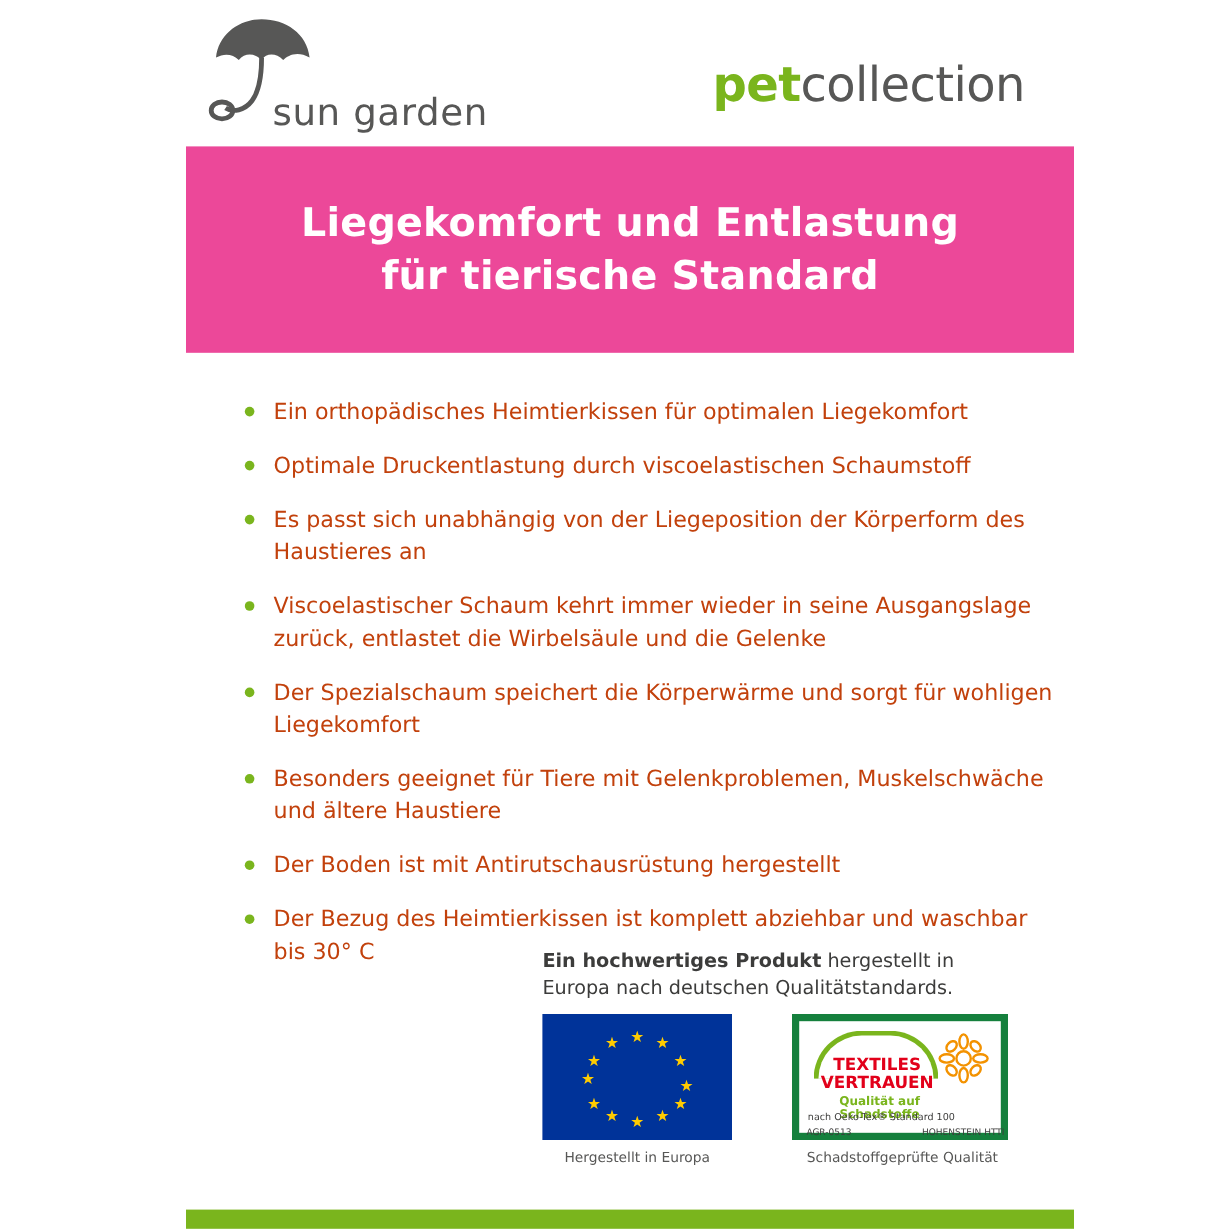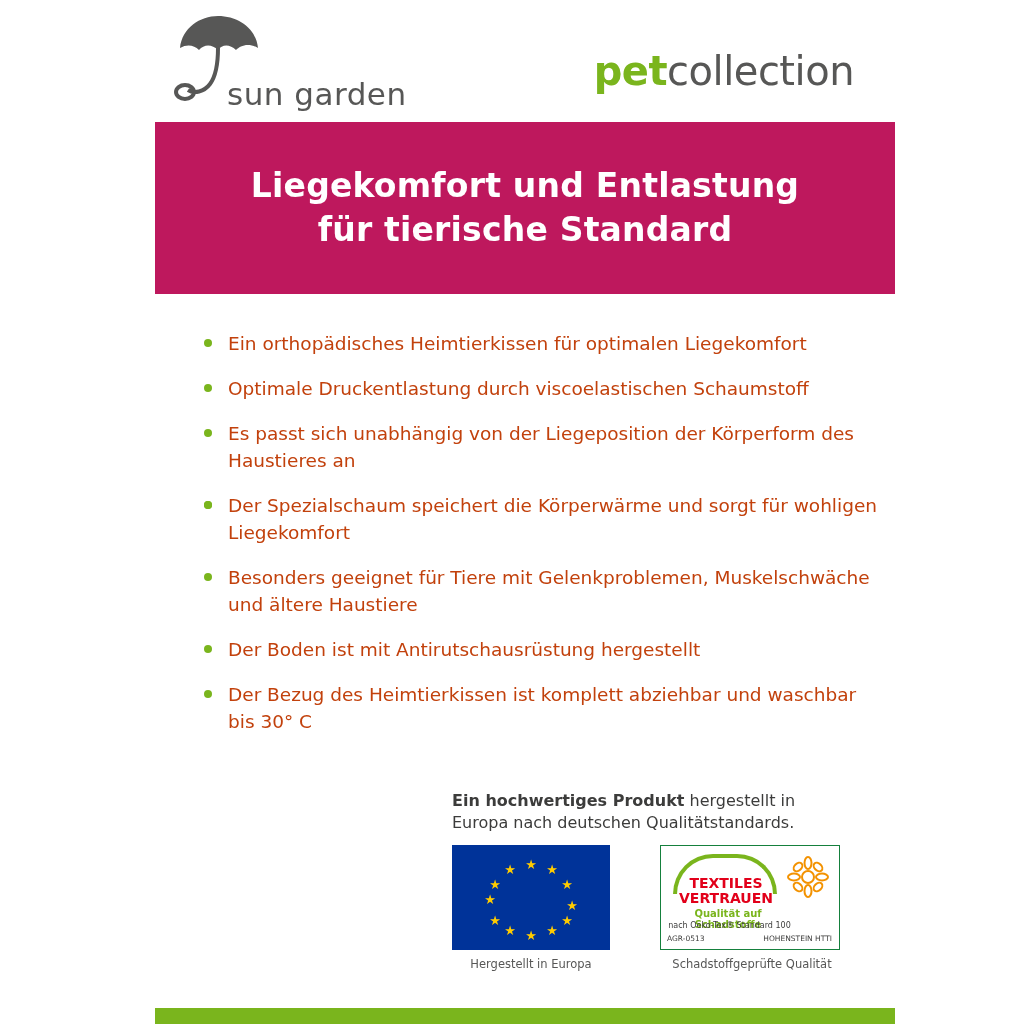--- a/index.html
+++ b/index.html
@@ -71,21 +71,21 @@
     letter-spacing: -0.5px;
   }
 
   
   .banner {
     position: absolute;
     left: 155px;
     top: 122px;
     width: 740px;
     height: 172px;
-    background: #be185d;
+    background: #ec4899;
     display: flex;
     flex-direction: column;
     align-items: center;
     justify-content: center;
   }
   .banner-line {
     color: #ffffff;
     font-weight: bold;
     font-size: 33px;
     line-height: 44px;
@@ -168,21 +168,21 @@
     font-size: 11.5px;
     color: #575756;
   }
 
   .oeko {
     position: absolute;
     left: 208px;
     top: 0;
     width: 180px;
     height: 105px;
-    border: 1px solid #15803d;
+    border: 6px solid #15803d;
     background: #ffffff;
     box-sizing: border-box;
   }
   .oeko-arc {
     position: absolute;
     left: 12px;
     top: 8px;
     width: 104px;
     height: 40px;
     border: 4px solid #7ab51d;
@@ -296,20 +296,21 @@
     <div class="bullet">
       <span class="dot"></span>
       <span>Optimale Druckentlastung durch viscoelastischen Schaumstoff</span>
     </div>
     <div class="bullet">
       <span class="dot"></span>
       <span>Es passt sich unabhängig von der Liegeposition der Körperform des Haustieres an</span>
     </div>
     <div class="bullet">
       <span class="dot"></span>
+      <span>Viscoelastischer Schaum kehrt immer wieder in seine Ausgangslage zurück, entlastet die Wirbelsäule und die Gelenke</span>
     </div>
     <div class="bullet">
       <span class="dot"></span>
       <span>Der Spezialschaum speichert die Körperwärme und sorgt für wohligen Liegekomfort</span>
     </div>
     <div class="bullet">
       <span class="dot"></span>
       <span>Besonders geeignet für Tiere mit Gelenkproblemen, Muskelschwäche und ältere Haustiere</span>
     </div>
     <div class="bullet">

